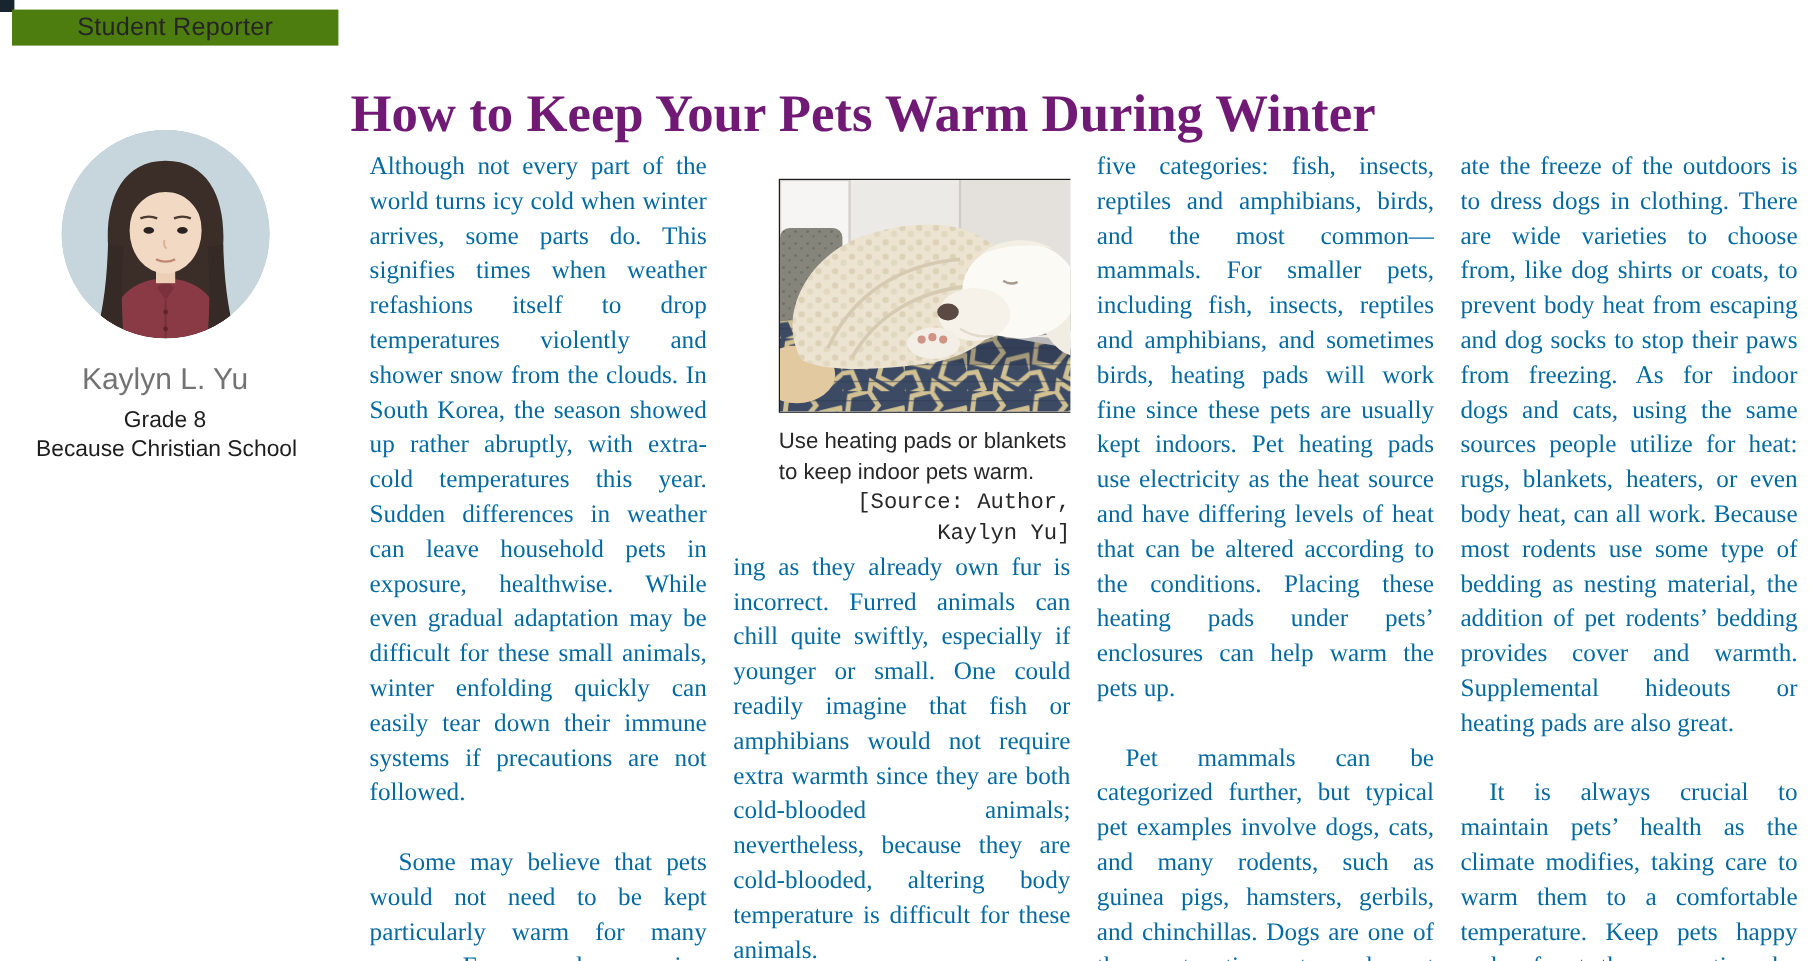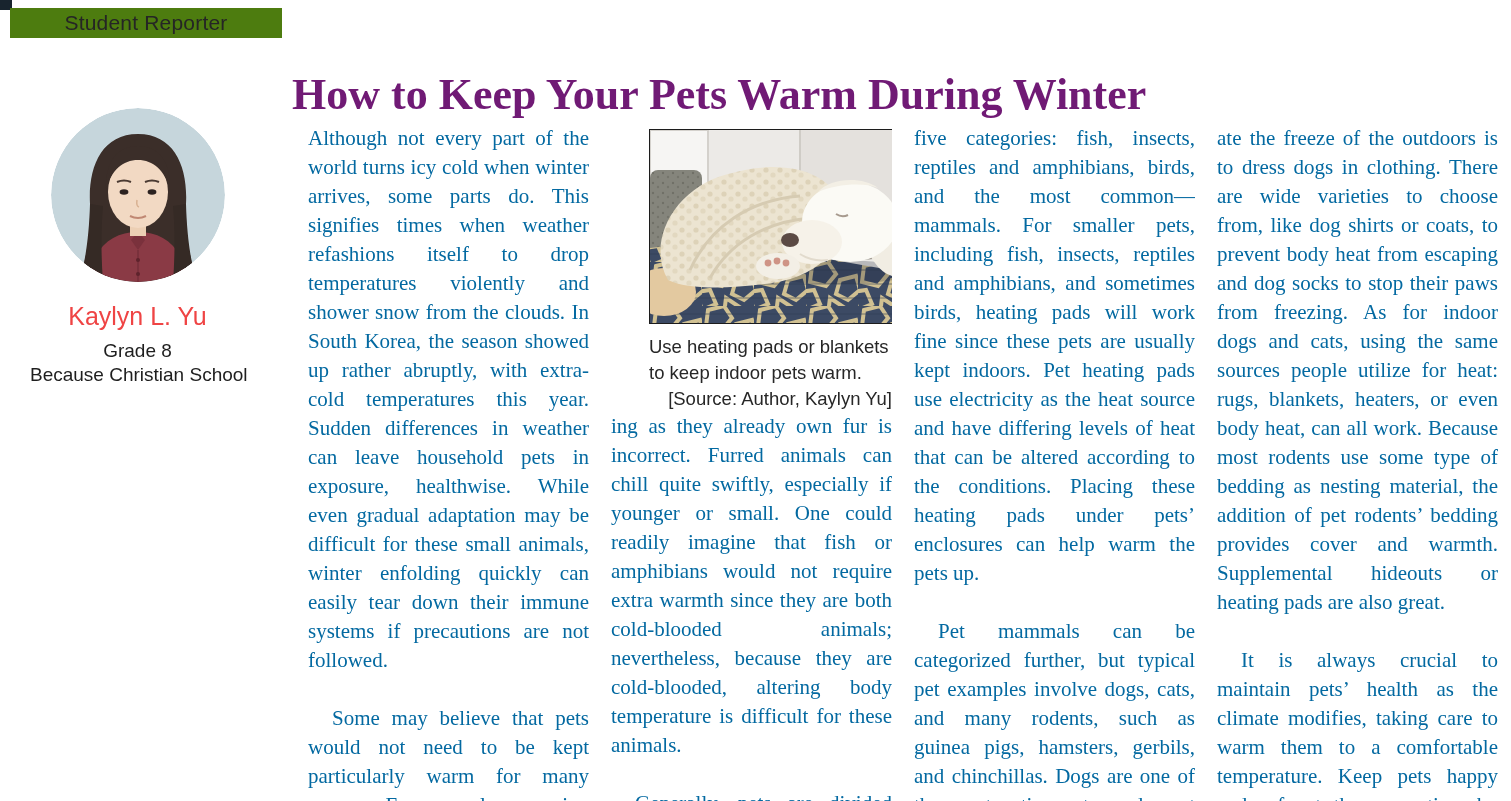--- a/index.html
+++ b/index.html
@@ -24,21 +24,21 @@
     font-family:"Liberation Serif", serif;white-space:nowrap;
   }
   
   .sidebar{
     position:absolute;left:30px;top:108px;width:215px;text-align:center;
     font-family:"Liberation Sans", sans-serif;color:#222;
   }
   .avatar{
     width:174px;height:174px;border-radius:50%;margin:0 auto;display:block;
   }
-  .author-name{margin-top:20px;font-size:25px;color:#ef4444;}
+  .author-name{margin-top:20px;font-size:25px;color:#737373;}
   .author-grade{margin-top:9px;font-size:19px;color:#1e1e1e;}
   .author-school{margin-top:2px;font-size:19px;color:#1e1e1e;white-space:nowrap;}
   
   .columns{
     position:absolute;left:308px;top:124px;width:1192px;height:677px;
     display:flex;gap:22px;
   }
   .col{
     width:281px;height:677px;overflow:hidden;flex:none;
   }
@@ -50,21 +50,21 @@
   
   .figure{margin-top:14px;}
   .photo-frame{
     width:274px;height:193px;border:1.5px solid #1c1c1c;display:block;
   }
   .caption{
     margin-top:10px;font-family:"Liberation Sans", sans-serif;
     font-size:18.5px;line-height:26px;color:#272727;text-align:left;
   }
   .caption-source{
-    font-family:Liberation Sans, sans-serif;font-size:18.5px;line-height:26px;
+    font-family:Liberation Mono, monospace;font-size:18.5px;line-height:26px;
     color:#272727;text-align:right;
   }
   .after-figure{margin-top:27px;}
 </style>
 </head>
 <body>
 
 <div class="kicker-mark"></div>
 <div class="kicker">
   <span>Student Reporter</span>
@@ -116,21 +116,21 @@
 </div>
 
 <div class="columns">
 
   <div class="col">
     <p class="cont">Although not every part of the world turns icy cold when winter arrives, some parts do. This signifies times when weather refashions itself to drop temperatures violently and shower snow from the clouds. In South Korea, the season showed up rather abruptly, with extra-cold temperatures this year. Sudden differences in weather can leave household pets in exposure, healthwise. While even gradual adaptation may be difficult for these small animals, winter enfolding quickly can easily tear down their immune systems if precautions are not followed.</p>
     <p class="indent">Some may believe that pets would not need to be kept particularly warm for many reasons. For example, assuming a furred animal would thrive without extra heat-</p>
   </div>
 
   <div class="col">
-    <figure class="figure" style="margin:5px 0 0 0;padding-left:38px;">
+    <figure class="figure" style="margin:25px 0 0 0;padding-left:38px;">
       <svg class="photo-frame" viewBox="0 0 274 193" preserveAspectRatio="none" aria-hidden="true">
         <defs>
           <pattern id="lattice" width="52" height="44" patternUnits="userSpaceOnUse">
             <rect width="52" height="44" fill="#3c4a64"></rect>
             <g stroke="#d9c795" stroke-width="4" fill="none" opacity="0.95">
               <path d="M6,4 L22,0 L30,12 L20,24 L4,20 Z"></path>
               <path d="M34,18 L50,14 L54,28 L42,38 L30,32 Z"></path>
               <path d="M-6,30 L8,28 L14,42 L0,48 Z"></path>
               <path d="M24,36 L36,44 L22,52 Z"></path>
             </g>

